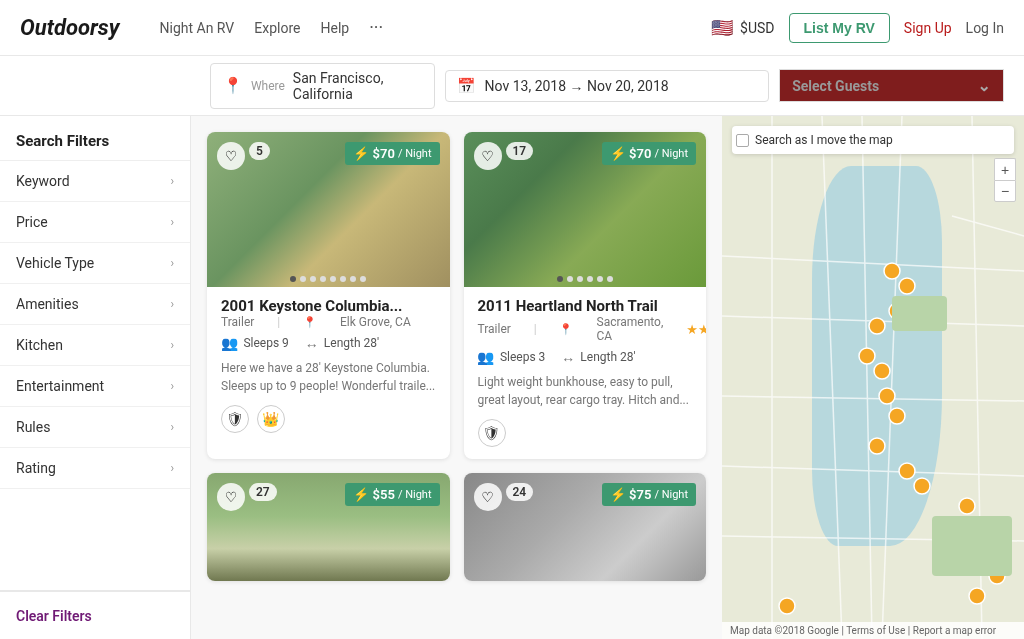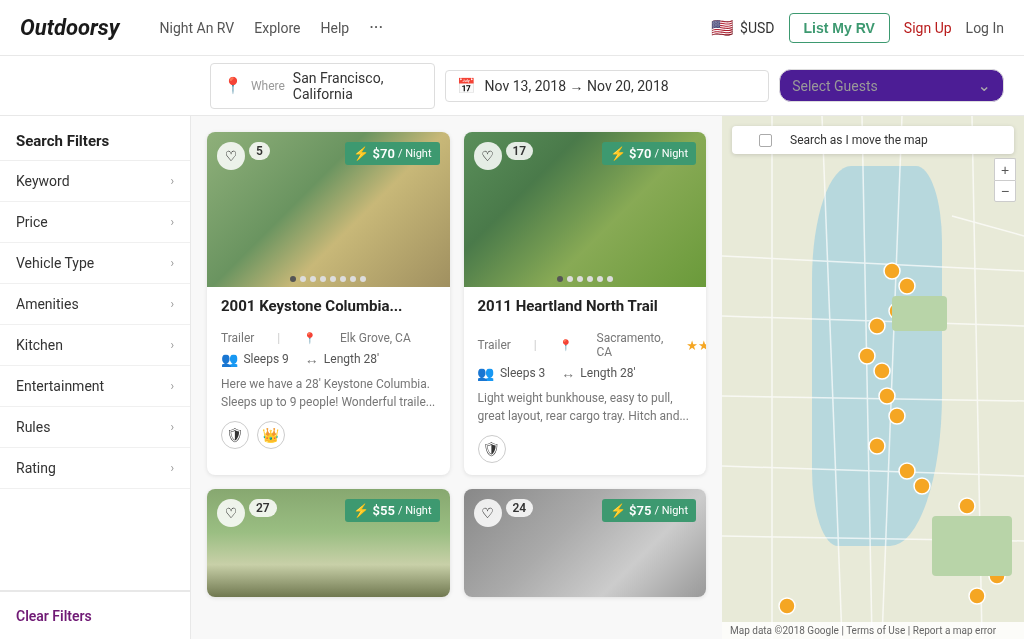--- a/index.html
+++ b/index.html
@@ -19,21 +19,21 @@
     .log-in { color: #555; font-size: 14px; cursor: pointer; }
 
     
     .search-bar { display: flex; align-items: center; background: #fff; border-bottom: 1px solid #e8e8e8; padding: 10px 20px 10px 210px; gap: 10px; height: 60px; }
     .search-input-group { display: flex; align-items: center; border: 1px solid #ddd; border-radius: 4px; padding: 6px 12px; background: #fff; flex: 1; }
     .search-icon-loc { color: #aaa; margin-right: 8px; font-size: 16px; }
     .search-label { font-size: 12px; color: #999; margin-right: 8px; }
     .search-value { font-size: 14px; color: #333; }
     .date-group { display: flex; align-items: center; border: 1px solid #ddd; border-radius: 4px; padding: 6px 12px; background: #fff; flex: 1.5; }
     .date-icon { color: #aaa; margin-right: 8px; font-size: 15px; }
-    .guests-group { display: flex; align-items: center; border: 1px solid #ddd; border-radius: 12px; padding: 6px 12px; background: #4c1d95; flex: 1; }
+    .guests-group { display: flex; align-items: center; border: 1px solid #ddd; border-radius: 0; padding: 6px 12px; background: #7f1d1d; flex: 1; font-weight: bold; }
     .guests-value { font-size: 14px; color: #999; flex: 1; }
     .guests-arrow { color: #aaa; }
 
     
     .main { display: flex; height: calc(639px - 56px - 60px); }
 
     
     .sidebar { width: 191px; background: #fff; border-right: 1px solid #e8e8e8; display: flex; flex-direction: column; flex-shrink: 0; overflow: hidden; }
     .sidebar-title { padding: 16px 16px 10px; font-size: 15px; font-weight: 700; color: #222; border-bottom: 1px solid #eee; }
     .filter-item { display: flex; align-items: center; justify-content: space-between; padding: 12px 16px; border-bottom: 1px solid #f0f0f0; cursor: pointer; }
@@ -49,40 +49,40 @@
     .card { background: #fff; border-radius: 8px; box-shadow: 0 1px 4px rgba(0,0,0,0.1); overflow: hidden; }
     .card-img-wrap { position: relative; height: 155px; background: #ccc; overflow: hidden; }
     .price-badge { position: absolute; top: 10px; right: 10px; background: #3d9970; color: #fff; padding: 4px 8px; border-radius: 3px; font-size: 13px; font-weight: 600; display: flex; align-items: center; gap: 3px; }
     .price-night { font-size: 11px; font-weight: 400; }
     .heart-btn { position: absolute; top: 10px; left: 10px; background: rgba(255,255,255,0.85); border: none; border-radius: 50%; width: 28px; height: 28px; display: flex; align-items: center; justify-content: center; cursor: pointer; font-size: 14px; }
     .fav-count { position: absolute; top: 10px; left: 42px; background: rgba(255,255,255,0.85); border-radius: 10px; padding: 2px 7px; font-size: 12px; font-weight: 600; color: #333; }
     .dots-row { display: flex; justify-content: center; gap: 4px; padding: 5px 0; background: #fff; }
     .dot { width: 6px; height: 6px; border-radius: 50%; background: #ddd; }
     .dot.active { background: #555; }
     .card-body { padding: 10px 14px 12px; }
-    .card-title { font-size: 15px; font-weight: 700; color: #222; margin-bottom: 16px; white-space: nowrap; overflow: hidden; text-overflow: ellipsis; }
+    .card-title { font-size: 15px; font-weight: 700; color: #222; margin-bottom: 0; white-space: nowrap; overflow: hidden; text-overflow: ellipsis; }
     .card-meta { display: flex; align-items: center; gap: 23px; font-size: 12px; color: #777; margin-bottom: 6px; }
     .meta-sep { color: #ccc; }
     .pin-icon { font-size: 11px; }
     .stars { color: #f5a623; font-size: 13px; }
     .review-count { font-size: 12px; color: #777; }
     .card-specs { display: flex; align-items: center; gap: 16px; margin-bottom: 8px; }
     .spec { display: flex; align-items: center; gap: 5px; font-size: 12px; color: #555; }
     .spec-icon { font-size: 14px; color: #777; }
     .card-desc { font-size: 12px; color: #777; line-height: 1.5; margin-bottom: 10px; display: -webkit-box; -webkit-line-clamp: 2; -webkit-box-orient: vertical; overflow: hidden; }
     .card-badges { display: flex; gap: 8px; }
     .badge-icon { width: 28px; height: 28px; border: 1.5px solid #ccc; border-radius: 50%; display: flex; align-items: center; justify-content: center; font-size: 14px; }
 
     
     .card-partial .card-img-wrap { height: 105px; }
 
     
     .map-area { width: 302px; flex-shrink: 0; position: relative; background: #e8f0e0; overflow: hidden; }
     .map-bg { width: 100%; height: 100%; position: relative; background: #e8ead8; }
-    .map-search-bar { position: absolute; top: 10px; left: 10px; right: 10px; background: #fff; border-radius: 4px; padding: 7px 27px; display: flex; align-items: center; gap: 18px; font-size: 12px; box-shadow: 0 1px 4px rgba(0,0,0,0.15); z-index: 10; }
+    .map-search-bar { position: absolute; top: 10px; left: 10px; right: 10px; background: #fff; border-radius: 4px; padding: 7px 4px; display: flex; align-items: center; gap: 6px; font-size: 12px; box-shadow: 0 1px 4px rgba(0,0,0,0.15); z-index: 10; }
     .map-checkbox { width: 13px; height: 13px; border: 1.5px solid #aaa; border-radius: 2px; flex-shrink: 0; }
     .map-btn-group { position: absolute; top: 40px; right: 10px; z-index: 10; display: flex; flex-direction: column; }
     .map-zoom-btn { background: #fff; border: 1px solid #ccc; width: 22px; height: 22px; display: flex; align-items: center; justify-content: center; font-size: 14px; cursor: pointer; color: #555; }
     .map-zoom-btn:first-child { border-radius: 2px 2px 0 0; border-bottom: none; }
     .map-zoom-btn:last-child { border-radius: 0 0 2px 2px; }
 
     
     .map-svg { position: absolute; top: 0; left: 0; width: 100%; height: 100%; }
 
     

